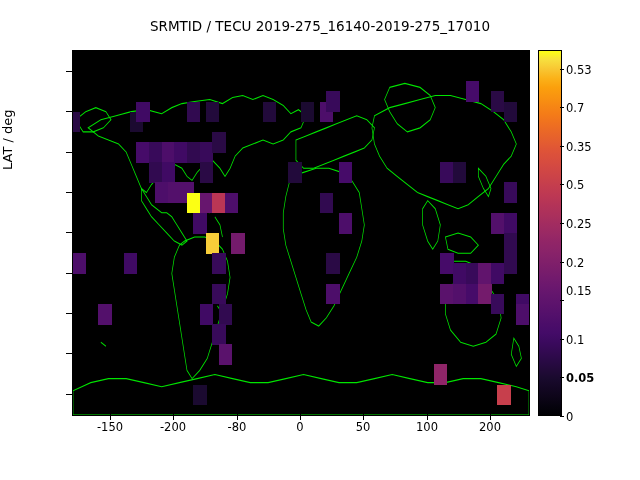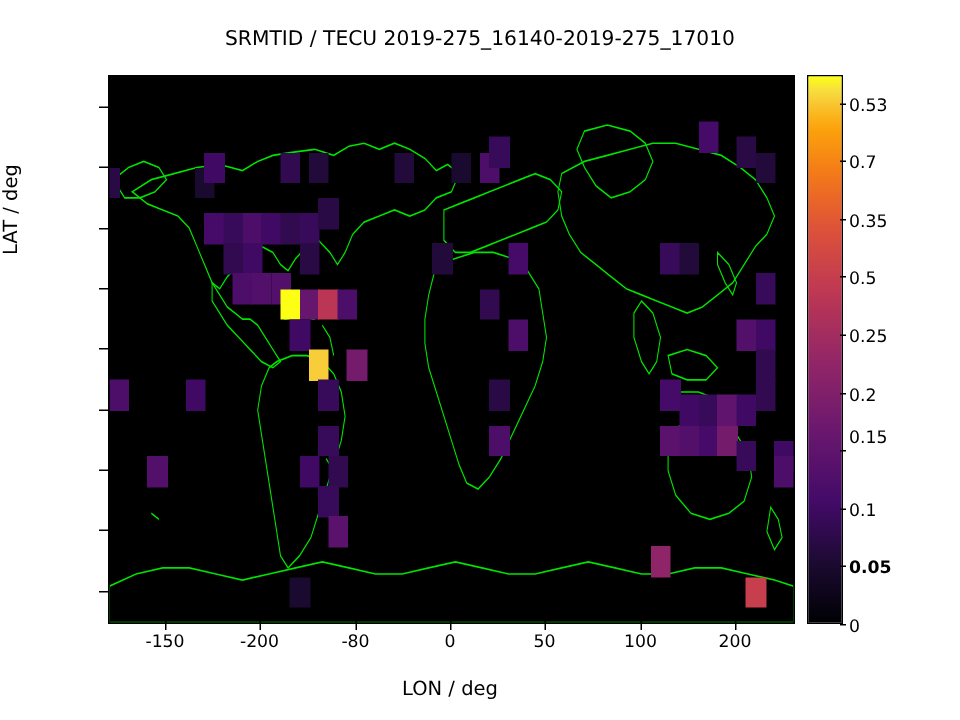--- a/index.html
+++ b/index.html
@@ -174,21 +174,20 @@
   <div class="tickmark" style="left:490px;top:414px;width:1px;height:6px;"></div>
 
   <div class="xtick" style="left:80px;">-150</div>
   <div class="xtick" style="left:143px;">-200</div>
   <div class="xtick" style="left:207px;">-80</div>
   <div class="xtick" style="left:270px;">0</div>
   <div class="xtick" style="left:333px;">50</div>
   <div class="xtick" style="left:397px;">100</div>
   <div class="xtick" style="left:460px;">200</div>
 
-  <div class="xlabel">LON / deg</div>
 
   <div id="cbar">
     <div id="cbargrad" style="background: linear-gradient(to top, rgb(0, 0, 4) 0%, rgb(6, 3, 14) 2.5%, rgb(13, 5, 25) 5%, rgb(19, 7, 35) 7.5%, rgb(25, 10, 45) 10%, rgb(34, 10, 57) 12.5%, rgb(42, 10, 70) 15%, rgb(51, 10, 82) 17.5%, rgb(59, 10, 94) 20%, rgb(68, 11, 104) 22.5%, rgb(75, 13, 105) 25%, rgb(83, 16, 107) 27.5%, rgb(91, 18, 108) 30%, rgb(98, 21, 109) 32.5%, rgb(106, 23, 110) 35%, rgb(114, 26, 109) 37.5%, rgb(122, 29, 107) 40%, rgb(130, 32, 106) 42.5%, rgb(138, 35, 105) 45%, rgb(145, 37, 103) 47.5%, rgb(154, 41, 100) 50%, rgb(162, 44, 96) 52.5%, rgb(171, 48, 92) 55%, rgb(179, 51, 88) 57.5%, rgb(188, 55, 84) 60%, rgb(195, 60, 79) 62.5%, rgb(202, 66, 73) 65%, rgb(209, 71, 68) 67.5%, rgb(216, 77, 62) 70%, rgb(222, 83, 56) 72.5%, rgb(228, 93, 48) 75%, rgb(233, 102, 40) 77.5%, rgb(239, 112, 32) 80%, rgb(244, 123, 24) 82.5%, rgb(246, 135, 20) 85%, rgb(249, 148, 16) 87.5%, rgb(251, 160, 12) 90%, rgb(251, 178, 25) 92.5%, rgb(248, 198, 50) 95%, rgb(247, 222, 62) 97.5%, rgb(252, 255, 20) 100%);"></div>
   </div>
   <div class="cbtick" style="top:63px;">0.53</div>
   <div class="cbtick" style="top:101px;">0.7</div>
   <div class="cbtick" style="top:140px;">0.35</div>
   <div class="cbtick" style="top:178px;">0.5</div>
   <div class="cbtick" style="top:217px;">0.25</div>
   <div class="cbtick" style="top:256px;">0.2</div>

